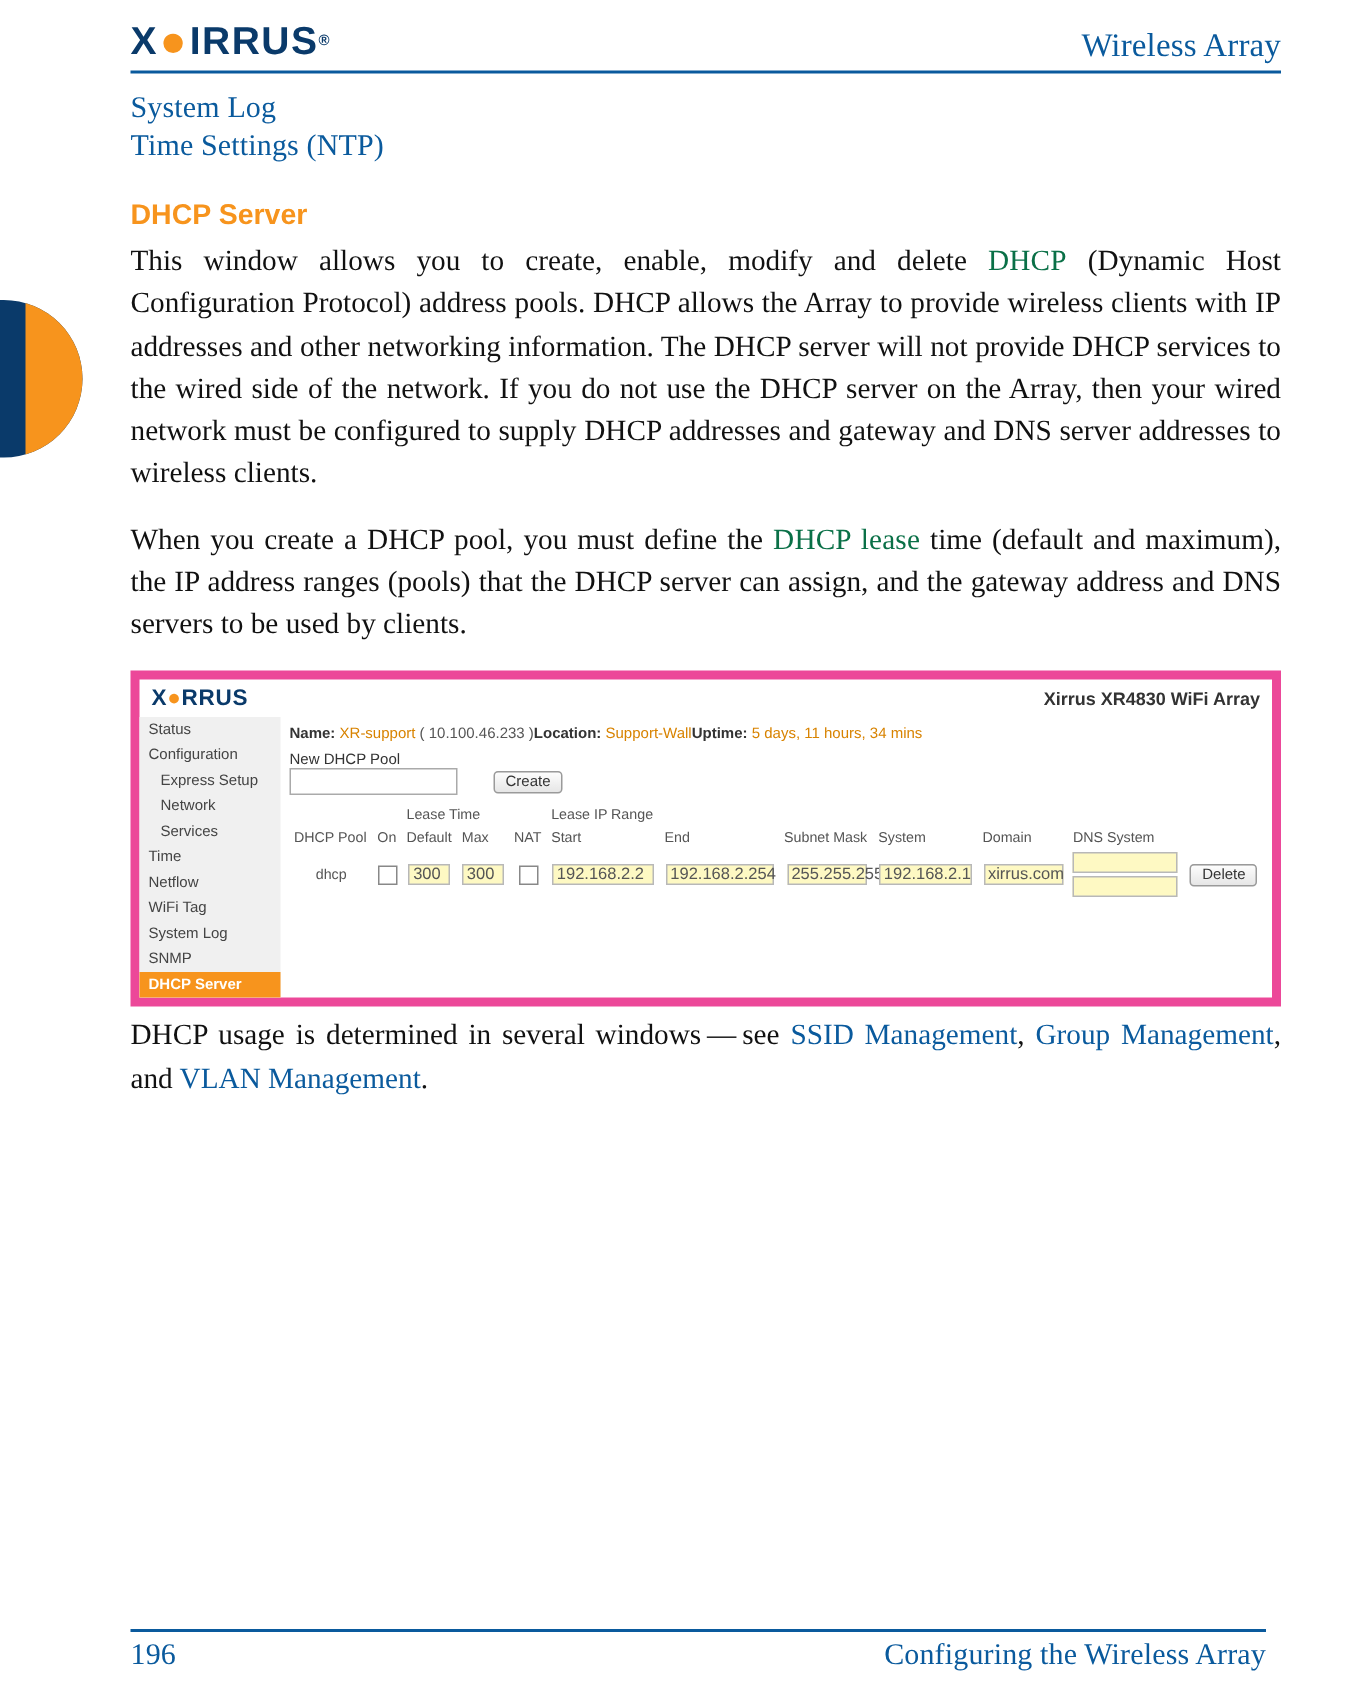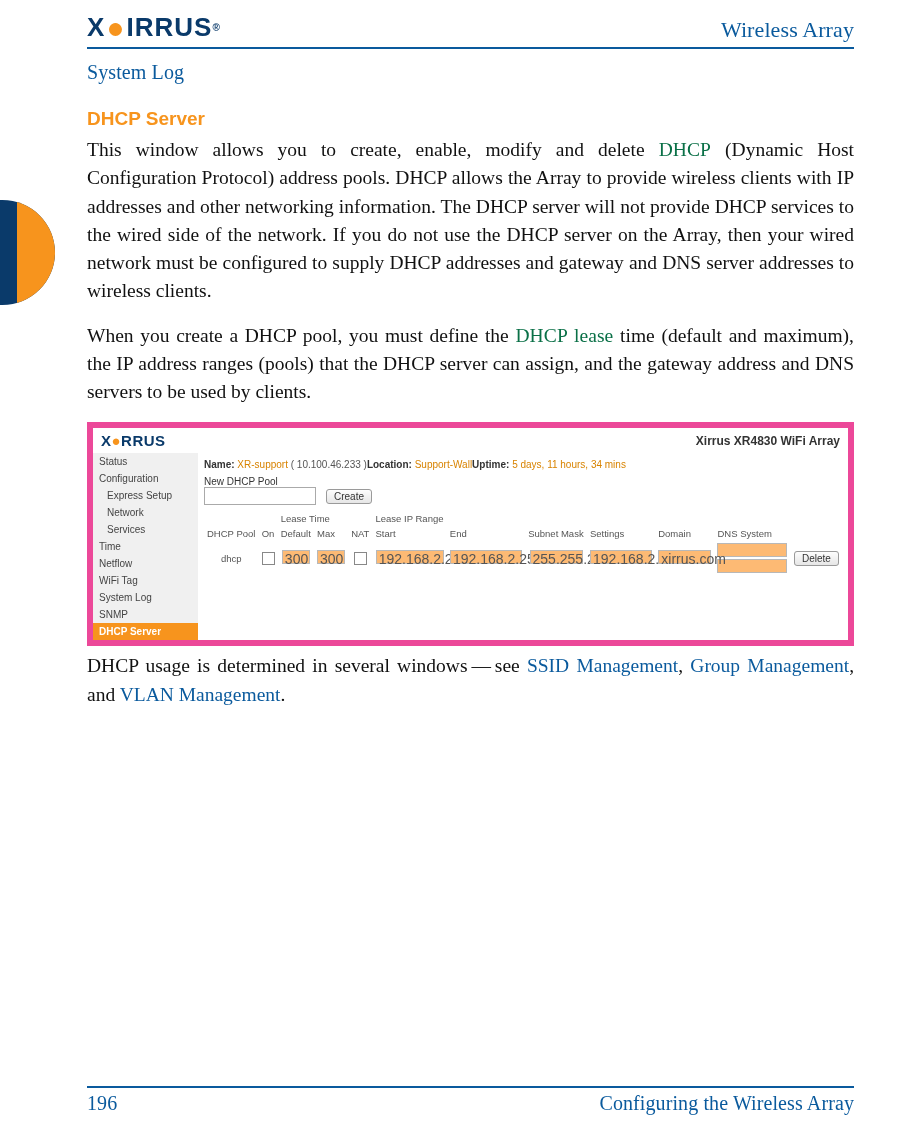--- a/index.html
+++ b/index.html
@@ -113,71 +113,71 @@
   .fig-logo {
     font-weight: 900;
     color: #0a3a6a;
     font-size: 15px;
     letter-spacing: .5px;
   }
   .fig-logo .dot { color:#f7941d; }
   .fig-model { color:#333; font-weight:bold; font-size:12px;margin-left:24px; }
   .fig-body { display:flex; }
   .fig-side {
-    width: 105px;
+    width: 94px;
     background: #f0f0f0;
     font-size: 10px;
     color: #444;
   }
   .fig-side .item { padding: 3px 6px; }
   .fig-side .sub { padding-left: 14px; }
   .fig-side .subsub { }
   .fig-side .sel {
     background: #f7941d;
     color: #fff;
     font-weight: bold;
   }
   .fig-main { flex:1; padding: 4px 6px; font-size:10px; color:#555; }
   .meta-row {
     display:flex; 
     font-size:10px; padding:2px 0 6px 0;
   }
   .meta-row b { color:#333; font-weight:bold; }
   .meta-row .orange { color:#d88300; }
-  .pool-row { display:flex; align-items:center; gap:10px; margin-bottom:6px;}
+  .pool-row { display:flex; align-items:center; gap:24px; margin-bottom:6px;}
   .pool-input {
     height:16px; width:110px; border:1px solid #aaa; background:#fff;
   }
   .btn {
     font-size:10px; padding:1px 7px;
     background:linear-gradient(#fdfdfd,#e6e6e6);
     border:1px solid #9a9a9a; border-radius:3px;
     color:#333;
   }
   .tbl { width:100%; border-collapse:collapse; font-size:9.5px; color:#555;}
   .tbl th { font-weight:normal; padding:2px 3px; text-align:left; }
   .group-row th { border-bottom:none; }
   .tbl td { padding:2px 3px; text-align:center; }
   .cell-input {
-    border:1px solid #b8b8b8; background:#fdba74; height:14px;
-    display:inline-block; box-sizing:border-box; font-size:14px;
+    border:1px solid #b8b8b8; background:#fef9c3; height:14px;
+    display:inline-block; box-sizing:border-box; font-size:11px;
     text-align:left; padding:0 2px; color:#555;
   }
   .chk {
     display:inline-block; width:11px; height:11px; border:1px solid #888;
     background:#fff; vertical-align:middle;
   }
   .fig-caption {
     text-align:center;
     font-size:16px;
     margin: 14px 0 22px 0;
   }
   
   .footer {
-    position:absolute; bottom:22px; left:87px; right:47px;
+    position:absolute; bottom:22px; left:87px; right:57px;
   }
   .footer .hr2 { border:none; border-top:2px solid #0a5a9d; margin:0 0 4px 0;}
   .footer-row { display:flex; justify-content:space-between; font-size:20px; color:#0a5a9d;}
 </style>
 </head>
 <body>
 
 <div class="page">
 
   <div class="side-tab"></div>
@@ -185,20 +185,21 @@
   <div class="header-row">
     <div class="logo">
       X<span class="dot">●</span><span>IRRUS</span><sup>®</sup>
       
     </div>
     <div class="doc-title">Wireless Array</div>
   </div>
   <hr class="hr">
 
   <div class="nav-link">System Log</div>
+  <div class="nav-link">Time Settings (NTP)</div>
 
   <div class="section-head">DHCP Server</div>
 
   <p class="para">
     <span>This window allows you to create, enable, modify and delete </span><span class="link">DHCP</span><span> (Dynamic Host Configuration Protocol) address pools. DHCP allows the Array to provide wireless clients with IP addresses and other networking information. The DHCP server will not provide DHCP services to the wired side of the network. If you do not use the DHCP server on the Array, then your wired network must be configured to supply DHCP addresses and gateway and DNS server addresses to wireless clients.</span>
   </p>
 
   <p class="para">
     <span>When you create a DHCP pool, you must define the </span><span class="link">DHCP lease</span><span> time (default and maximum), the IP address ranges (pools) that the DHCP server can assign, and the gateway address and DNS servers to be used by clients.</span>
   </p>
@@ -260,21 +261,21 @@
           </tr>
           <tr id="hdr-row">
                 <th>DHCP Pool</th>
                 <th>On</th>
                 <th>Default</th>
                 <th>Max</th>
                 <th>NAT</th>
                 <th>Start</th>
                 <th>End</th>
                 <th>Subnet Mask</th>
-                <th>Settings</th>
+                <th>System</th>
                 <th>Domain</th>
                 <th>DNS System</th>
                 <th></th>
               </tr>
           <tr>
             <td>dhcp</td>
             <td><span class="chk"></span></td>
             <td><span class="cell-input" style="width:28px">300</span></td>
             <td><span class="cell-input" style="width:28px">300</span></td>
             <td><span class="chk"></span></td>

